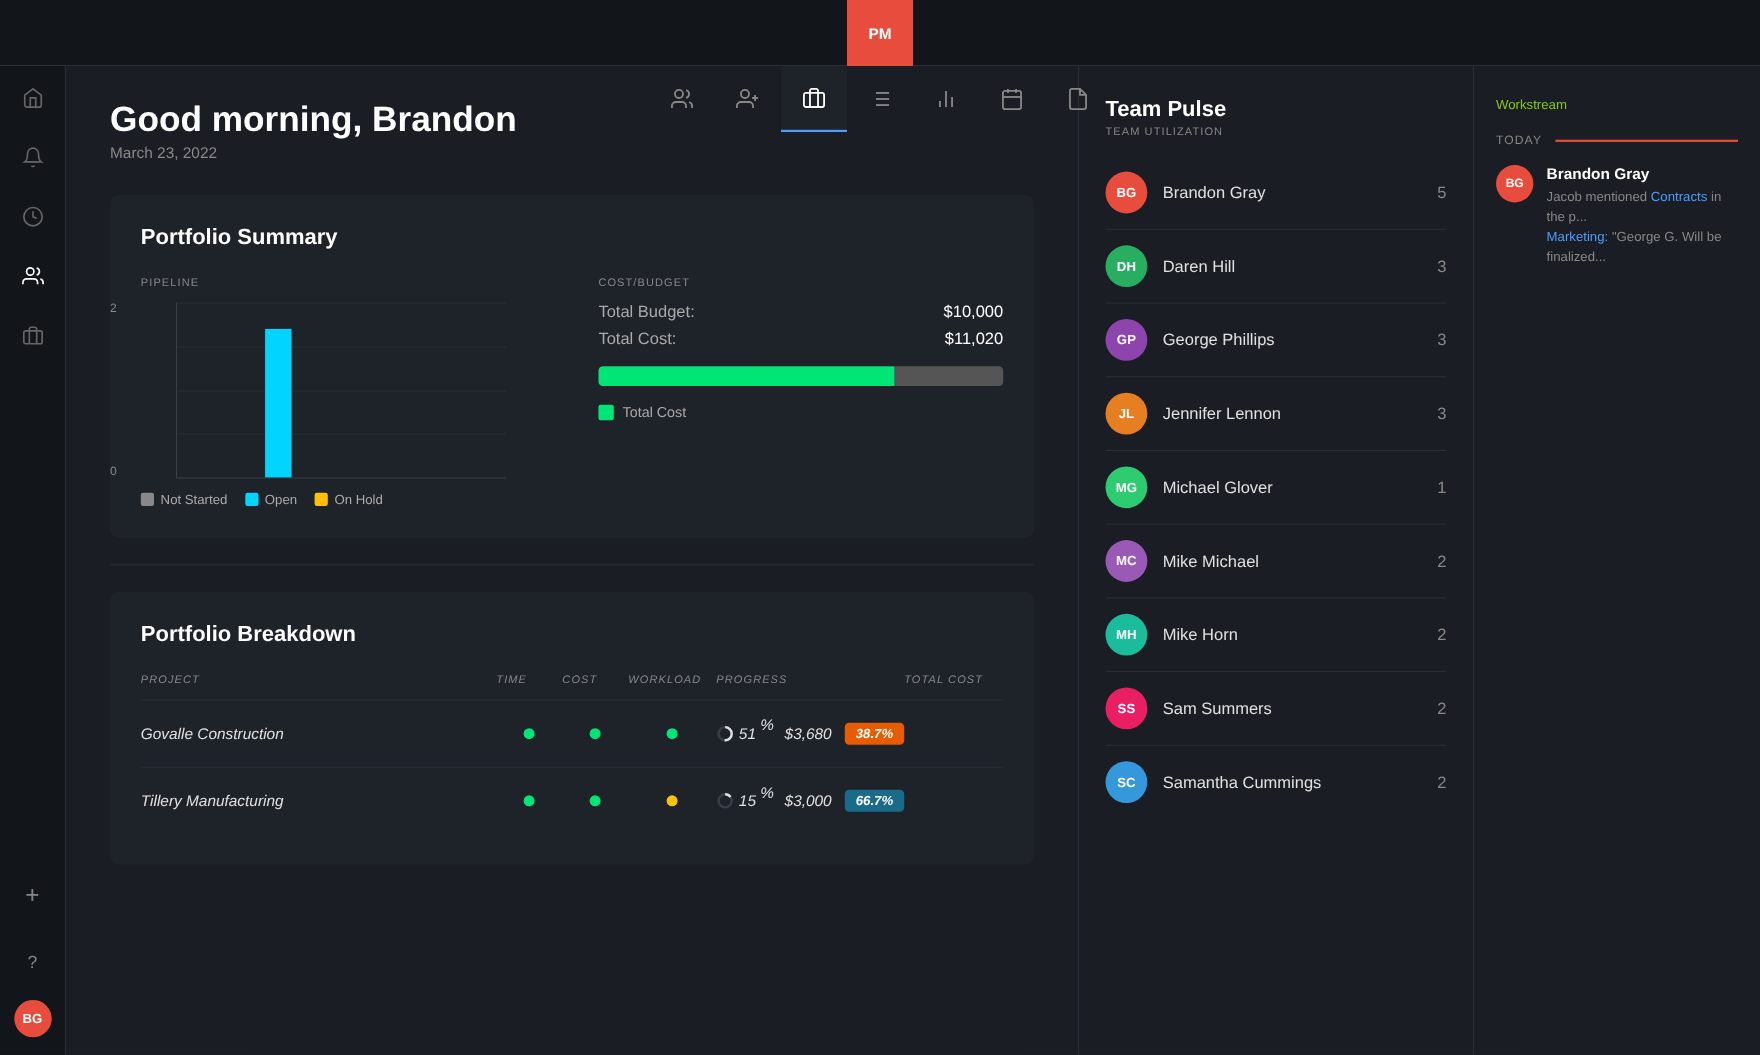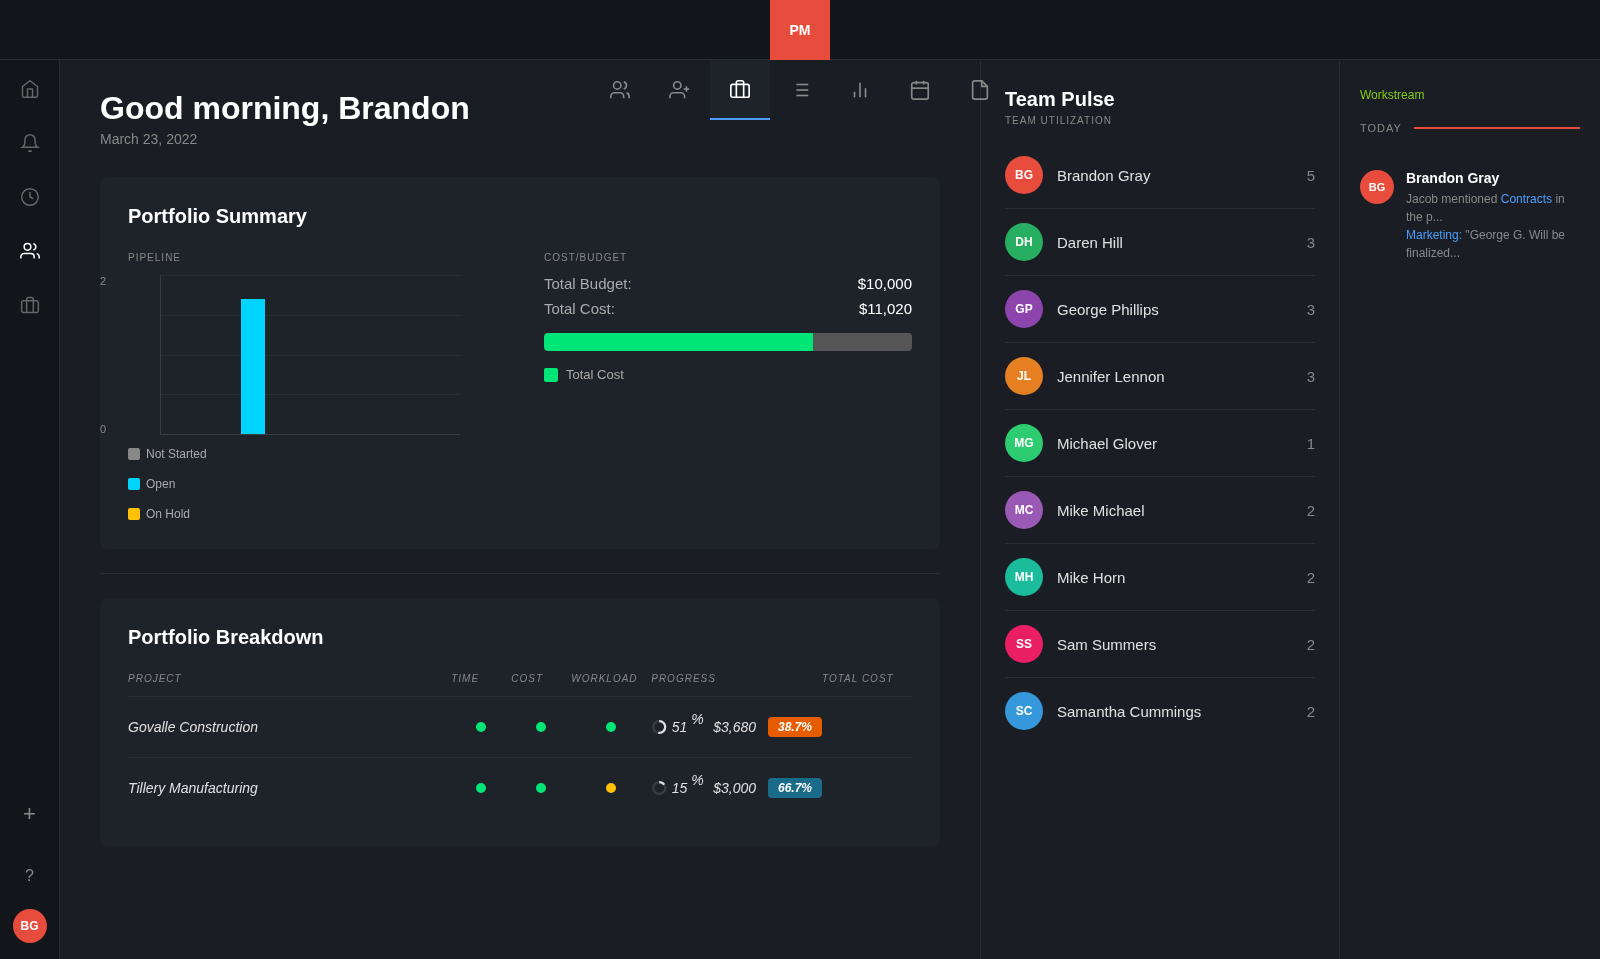--- a/index.html
+++ b/index.html
@@ -60,21 +60,21 @@
 
     
     .pipeline-section { flex: 1; }
     .chart-label { font-size: 10px; color: #888; letter-spacing: 1px; text-transform: uppercase; margin-bottom: 12px; }
     .chart-area { position: relative; height: 160px; border-left: 1px solid #3a3d45; border-bottom: 1px solid #3a3d45; }
     .chart-grid-line { position: absolute; width: 100%; border-top: 1px solid #2a2d35; left: 0; }
     .chart-bar-container { position: absolute; bottom: 0; display: flex; flex-direction: column; justify-content: flex-end; }
     .bar-open { background: #00d4ff; width: 24px; }
     .chart-y-labels { position: absolute; left: -28px; height: 100%; display: flex; flex-direction: column; justify-content: space-between; padding-bottom: 0; }
     .chart-y-label { font-size: 11px; color: #888; }
-    .chart-legend { display: flex; gap: 16px; margin-top: 12px; flex-wrap: wrap; flex-direction: column; }
+    .chart-legend { display: flex; gap: 16px; margin-top: 12px; flex-wrap: wrap; }
     .legend-item { display: flex; align-items: center; gap: 6px; font-size: 12px; color: #aaa; }
     .legend-dot { width: 12px; height: 12px; border-radius: 2px; }
 
     
     .cost-section { flex: 1; }
     .cost-row { display: flex; justify-content: space-between; margin-bottom: 8px; font-size: 15px; }
     .cost-label { color: #aaa; }
     .cost-value { color: #fff; font-weight: 500; }
     .progress-bar-wrap { margin: 16px 0; height: 18px; background: #555; border-radius: 4px; overflow: hidden; }
     .progress-bar-fill { height: 100%; background: #00e676; border-radius: 4px 0 0 4px; }
@@ -119,21 +119,21 @@
     .member-avatar { width: 38px; height: 38px; border-radius: 50%; display: flex; align-items: center; justify-content: center; font-size: 12px; font-weight: 700; color: #fff; flex-shrink: 0; margin-right: 14px; }
     .member-name { flex: 1; font-size: 15px; color: #e0e0e0; }
     .member-count { font-size: 15px; color: #888; }
 
     
     .right-panel { width: 260px; flex-shrink: 0; background: #1a1d23; overflow-y: auto; padding: 28px 20px; }
     .right-panel::-webkit-scrollbar { width: 4px; }
     .right-panel::-webkit-scrollbar-track { background: #1a1d23; }
     .right-panel::-webkit-scrollbar-thumb { background: #3a3d45; border-radius: 3px; }
     .workstream-title { font-size: 12px; font-weight: 400; color: #84cc16; margin-bottom: 20px; }
-    .today-label { font-size: 11px; color: #888; letter-spacing: 1px; text-transform: uppercase; display: flex; align-items: center; gap: 12px; margin-bottom: 36px; }
+    .today-label { font-size: 11px; color: #888; letter-spacing: 1px; text-transform: uppercase; display: flex; align-items: center; gap: 12px; margin-bottom: 16px; }
     .today-line { flex: 1; height: 2px; background: #e74c3c; }
     .workstream-item { display: flex; gap: 12px; margin-bottom: 16px; }
     .workstream-avatar { width: 34px; height: 34px; border-radius: 50%; background: #e74c3c; display: flex; align-items: center; justify-content: center; font-size: 11px; font-weight: 700; color: #fff; flex-shrink: 0; }
     .workstream-content { flex: 1; min-width: 0; }
     .workstream-name { font-size: 14px; font-weight: 600; color: #fff; margin-bottom: 4px; }
     .workstream-text { font-size: 12px; color: #888; line-height: 1.5; overflow: hidden; }
     .workstream-link { color: #4a9eff; }
   </style>
 </head>
 <body>

